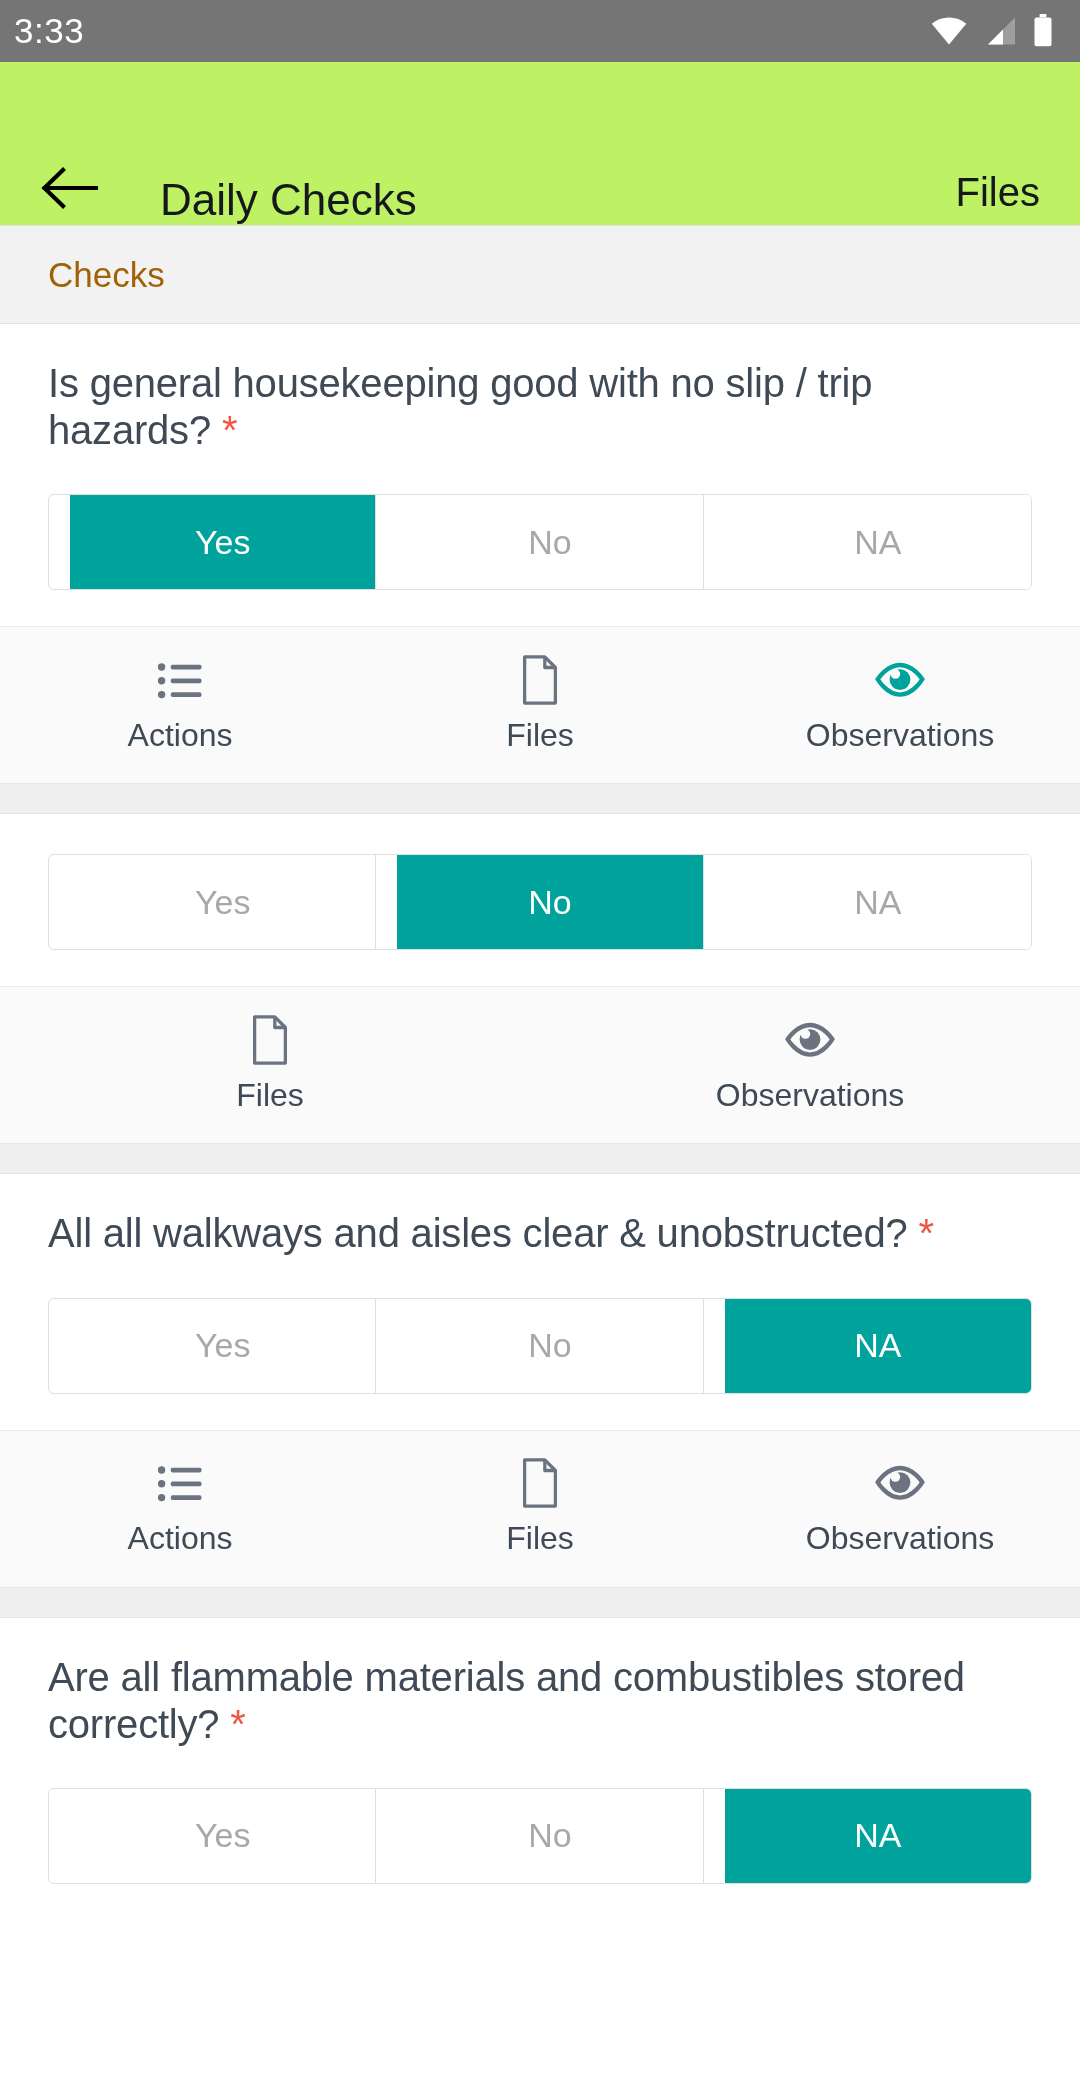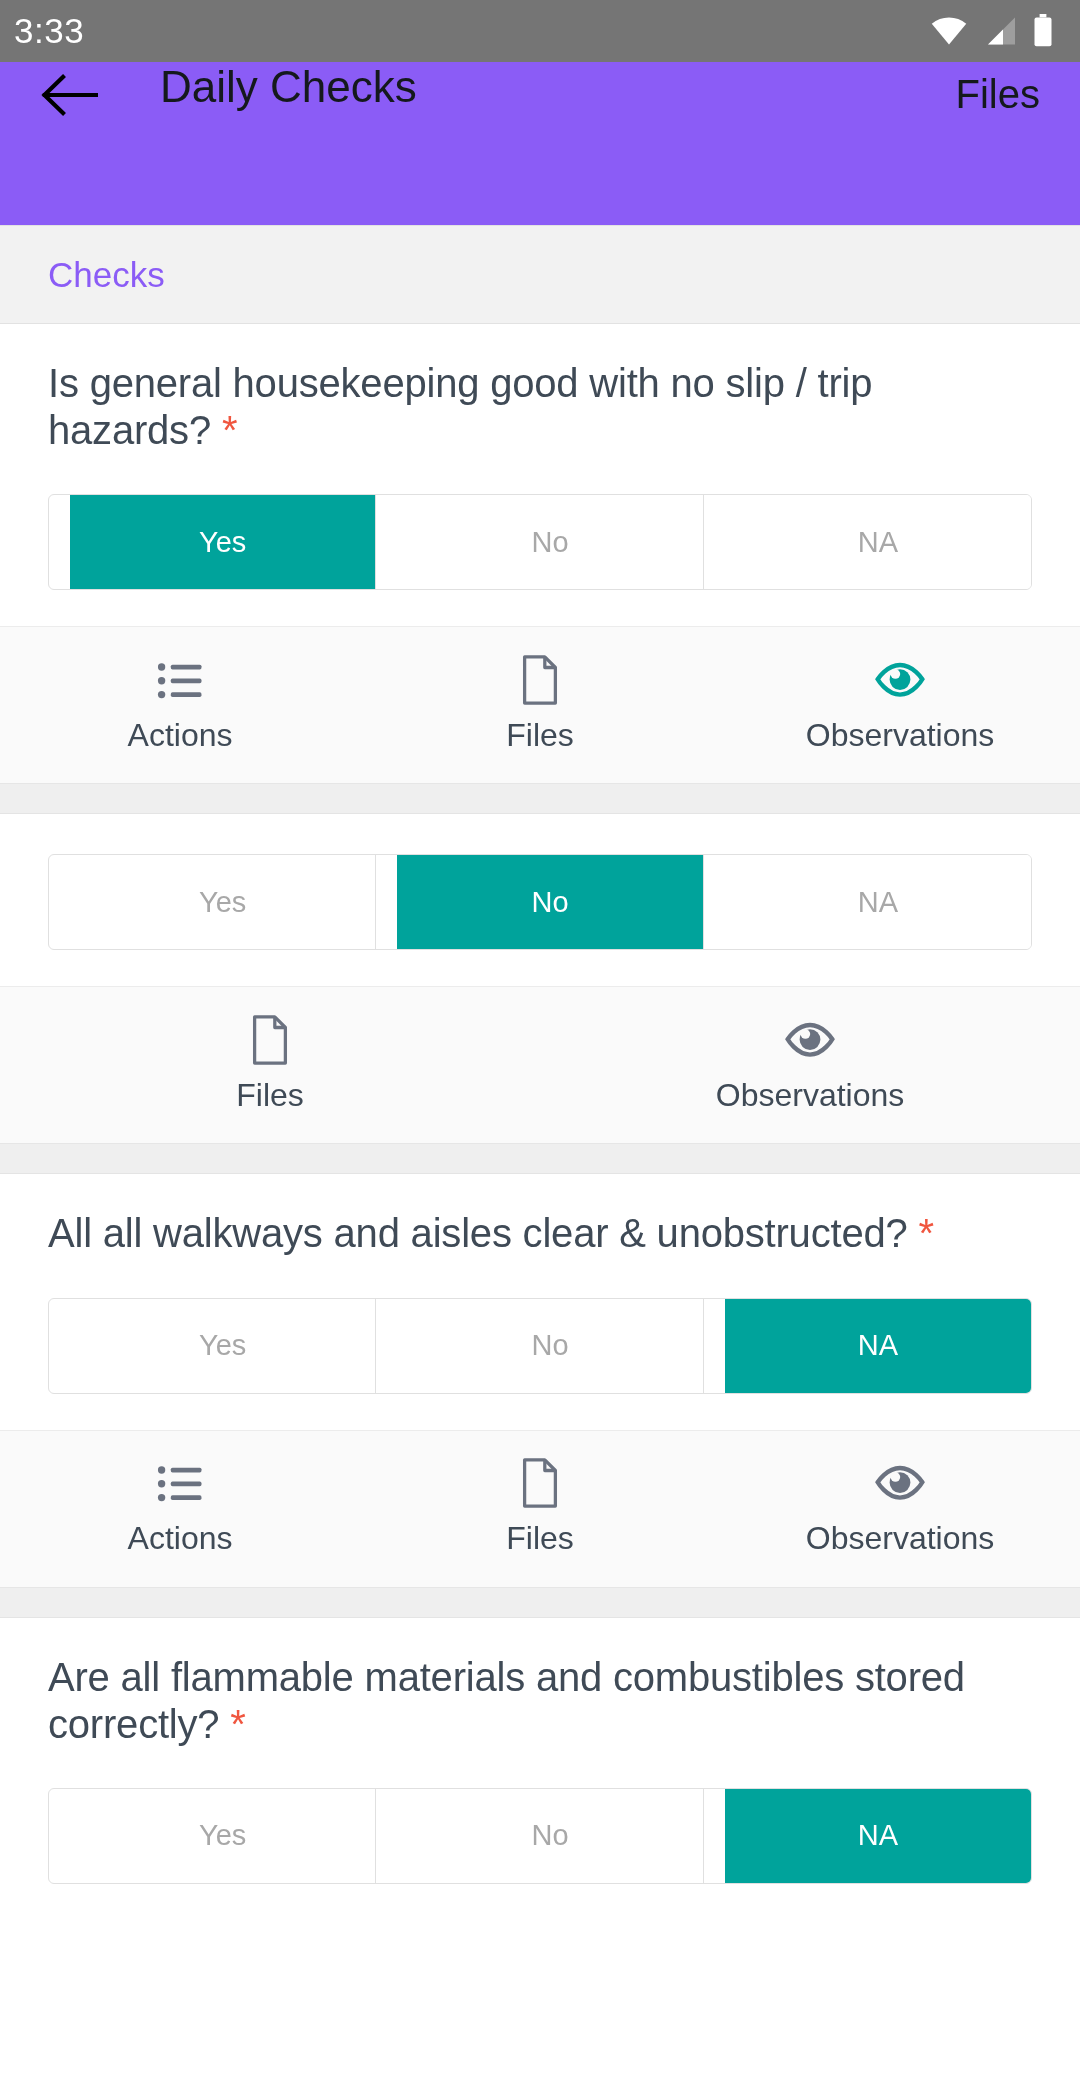--- a/index.html
+++ b/index.html
@@ -39,23 +39,23 @@
   .status-icons {
     display: flex;
     align-items: center;
     gap: 14px;
   }
   .status-icons svg { display: block; }
 
   
   .appbar {
     height: 163px;
-    background: #8b5cf6;
-    display: flex;
-    align-items: flex-start;
+    background: #bef264;
+    display: flex;
+    align-items: flex-end;
     padding: 0 36px 0 40px;
     flex: 0 0 auto;
   }
   .back-btn {
     width: 70px;
     height: 70px;
     display: flex;
     align-items: center;
     justify-content: flex-start;
     cursor: pointer;
@@ -87,21 +87,21 @@
     background: #f2f2f2;
     border-top: 1px solid #e2e2e2;
     border-bottom: 1px solid #e2e2e2;
     height: 99px;
     display: flex;
     align-items: center;
     padding: 0 48px;
   }
   .section-head-label {
     font-size: 35px;
-    color: #8b5cf6;
+    color: #a16207;
   }
 
   
   .qblock { background: #ffffff; }
 
   .qtext {
     font-size: 40px;
     line-height: 1.18;
     color: #3f4a56;
     padding: 36px 44px 0 48px;
@@ -120,21 +120,21 @@
     border: 1px solid #e0e0e0;
     border-radius: 6px;
     overflow: hidden;
     background: #ffffff;
   }
   .seg-item {
     flex: 1 1 33.333%;
     display: flex;
     align-items: center;
     justify-content: center;
-    font-size: 29px;
+    font-size: 34px;
     color: #a8a8a8;
     border-right: 1px solid #e0e0e0;
     background: #ffffff;
     cursor: pointer;
     user-select: none;
     margin-left: 21px;
   }
   .seg-item:last-child { border-right: none; }
   .seg-item.active {
     background: #00a39b;

